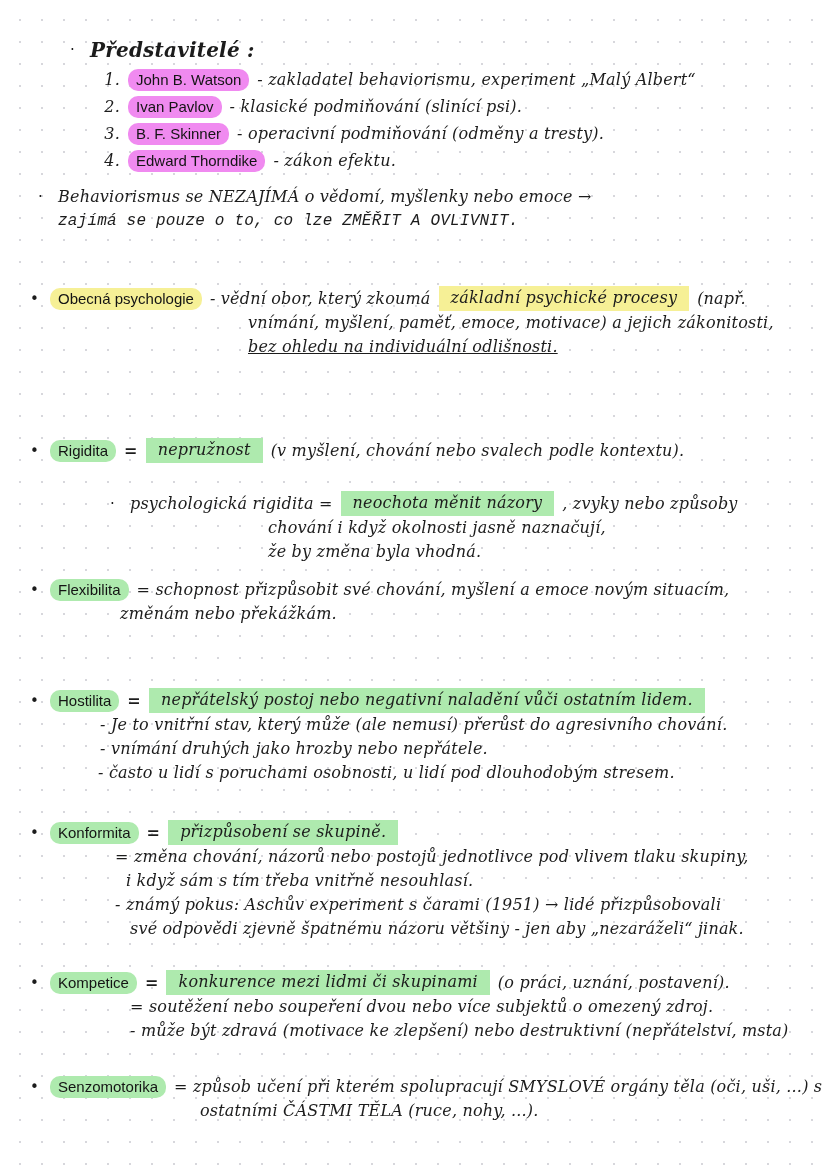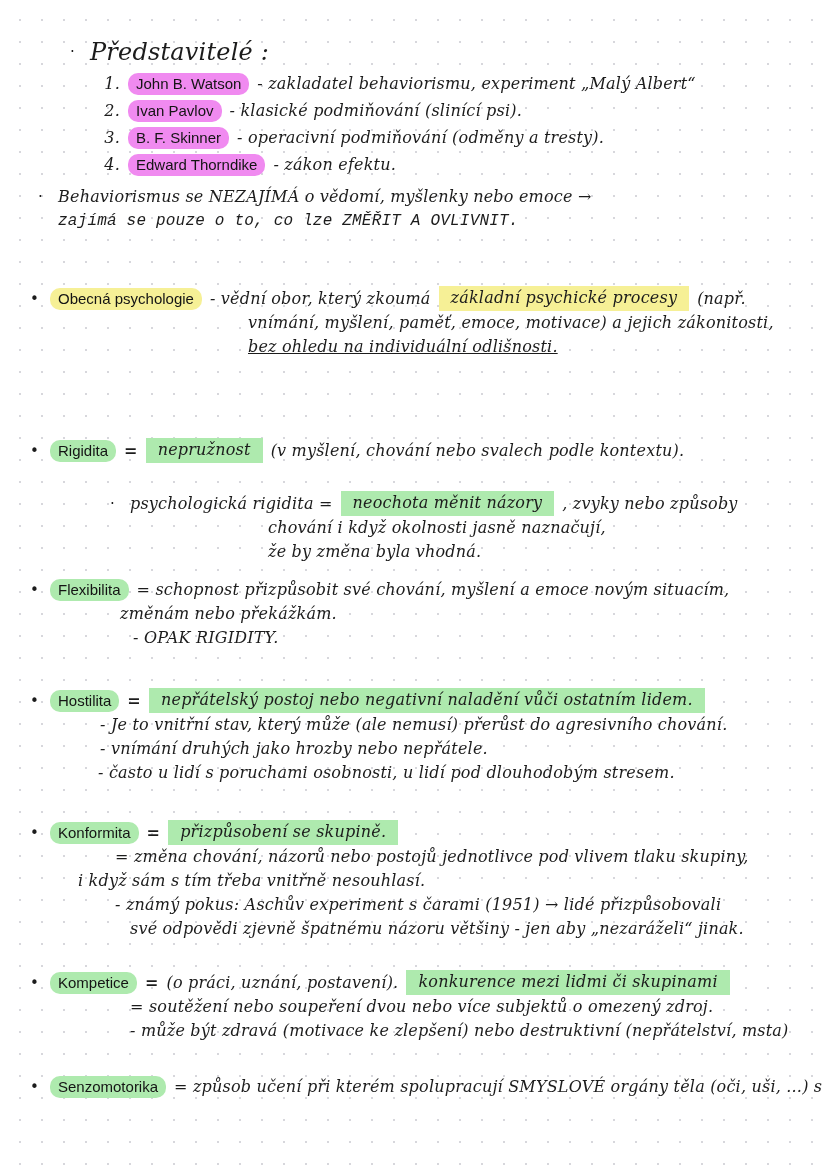--- a/index.html
+++ b/index.html
@@ -19,21 +19,21 @@
   }
   .sec{position:absolute;}
   .hw{
     font-family:"DejaVu Serif", serif;
     font-style:italic;
     font-weight:500;
     font-size:16px;
     letter-spacing:.2px;
     color:#1c1c1c;
   }
-  .hw-heading{font-size:24px;font-weight:400;}
+  .hw-heading{font-size:20px;font-weight:700;}
   .line{line-height:24px;white-space:nowrap;}
   .row{display:flex;align-items:center;gap:8px;white-space:nowrap;}
   .bullet{
     font-size:15px;line-height:24px;width:12px;flex:0 0 auto;
     font-family:"DejaVu Sans", sans-serif;font-style:normal;color:#1c1c1c;
   }
   .pill{
     font-family:"Liberation Sans", sans-serif;
     font-style:normal;font-weight:400;
     font-size:15px;line-height:19px;
@@ -123,21 +123,20 @@
     </div>
   </div>
 
   <div class="sec" style="left:30px;top:578px;">
     <div class="row">
       <span class="bullet">•</span>
       <span class="pill pill-green">Flexibilita</span>
       <span class="hw line">= schopnost přizpůsobit své chování, myšlení a emoce novým situacím,</span>
     </div>
     <div class="hw line" style="margin-left:90px;">změnám nebo překážkám.</div>
-    <div class="hw line" style="margin-left:103px;">- OPAK RIGIDITY.</div>
   </div>
 
   <div class="sec" style="left:30px;top:688px;">
     <div class="row">
       <span class="bullet">•</span>
       <span class="pill pill-green">Hostilita</span>
       <span class="hw line eq">=</span>
       <span class="hw line hl hl-green">nepřátelský postoj nebo negativní naladění vůči ostatním lidem.</span>
     </div>
     <div class="hw line" style="margin-left:70px;">- Je to vnitřní stav, který může (ale nemusí) přerůst do agresivního chování.</div>
@@ -146,38 +145,39 @@
   </div>
 
   <div class="sec" style="left:30px;top:820px;">
     <div class="row">
       <span class="bullet">•</span>
       <span class="pill pill-green">Konformita</span>
       <span class="hw line eq">=</span>
       <span class="hw line hl hl-green">přizpůsobení se skupině.</span>
     </div>
     <div class="hw line" style="margin-left:85px;">= změna chování, názorů nebo postojů jednotlivce pod vlivem tlaku skupiny,</div>
-    <div class="hw line" style="margin-left:48px;">i když sám s tím třeba vnitřně nesouhlasí.</div>
+    <div class="hw line" style="margin-left:96px;">i když sám s tím třeba vnitřně nesouhlasí.</div>
     <div class="hw line" style="margin-left:85px;">- známý pokus: Aschův experiment s čarami (1951) → lidé přizpůsobovali</div>
     <div class="hw line" style="margin-left:100px;">své odpovědi zjevně špatnému názoru většiny - jen aby „nezaráželi“ jinak.</div>
   </div>
 
   <div class="sec" style="left:30px;top:970px;">
     <div class="row">
       <span class="bullet">•</span>
       <span class="pill pill-green">Kompetice</span>
       <span class="hw line eq">=</span>
+      <span class="hw line hl hl-green">konkurence mezi lidmi či skupinami</span>
       <span class="hw line">(o práci, uznání, postavení).</span>
-      <span class="hw line hl hl-green">konkurence mezi lidmi či skupinami</span>
     </div>
     <div class="hw line" style="margin-left:100px;">= soutěžení nebo soupeření dvou nebo více subjektů o omezený zdroj.</div>
     <div class="hw line" style="margin-left:100px;">- může být zdravá (motivace ke zlepšení) nebo destruktivní (nepřátelství, msta)</div>
   </div>
 
   <div class="sec" style="left:30px;top:1075px;">
     <div class="row">
       <span class="bullet">•</span>
       <span class="pill pill-green">Senzomotorika</span>
       <span class="hw line">= způsob učení při kterém spolupracují SMYSLOVÉ orgány těla (oči, uši, ...) s</span>
     </div>
+    <div class="hw line" style="margin-left:170px;">ostatními ČÁSTMI TĚLA (ruce, nohy, ...).</div>
   </div>
 
 </div>
 
 </body></html>

